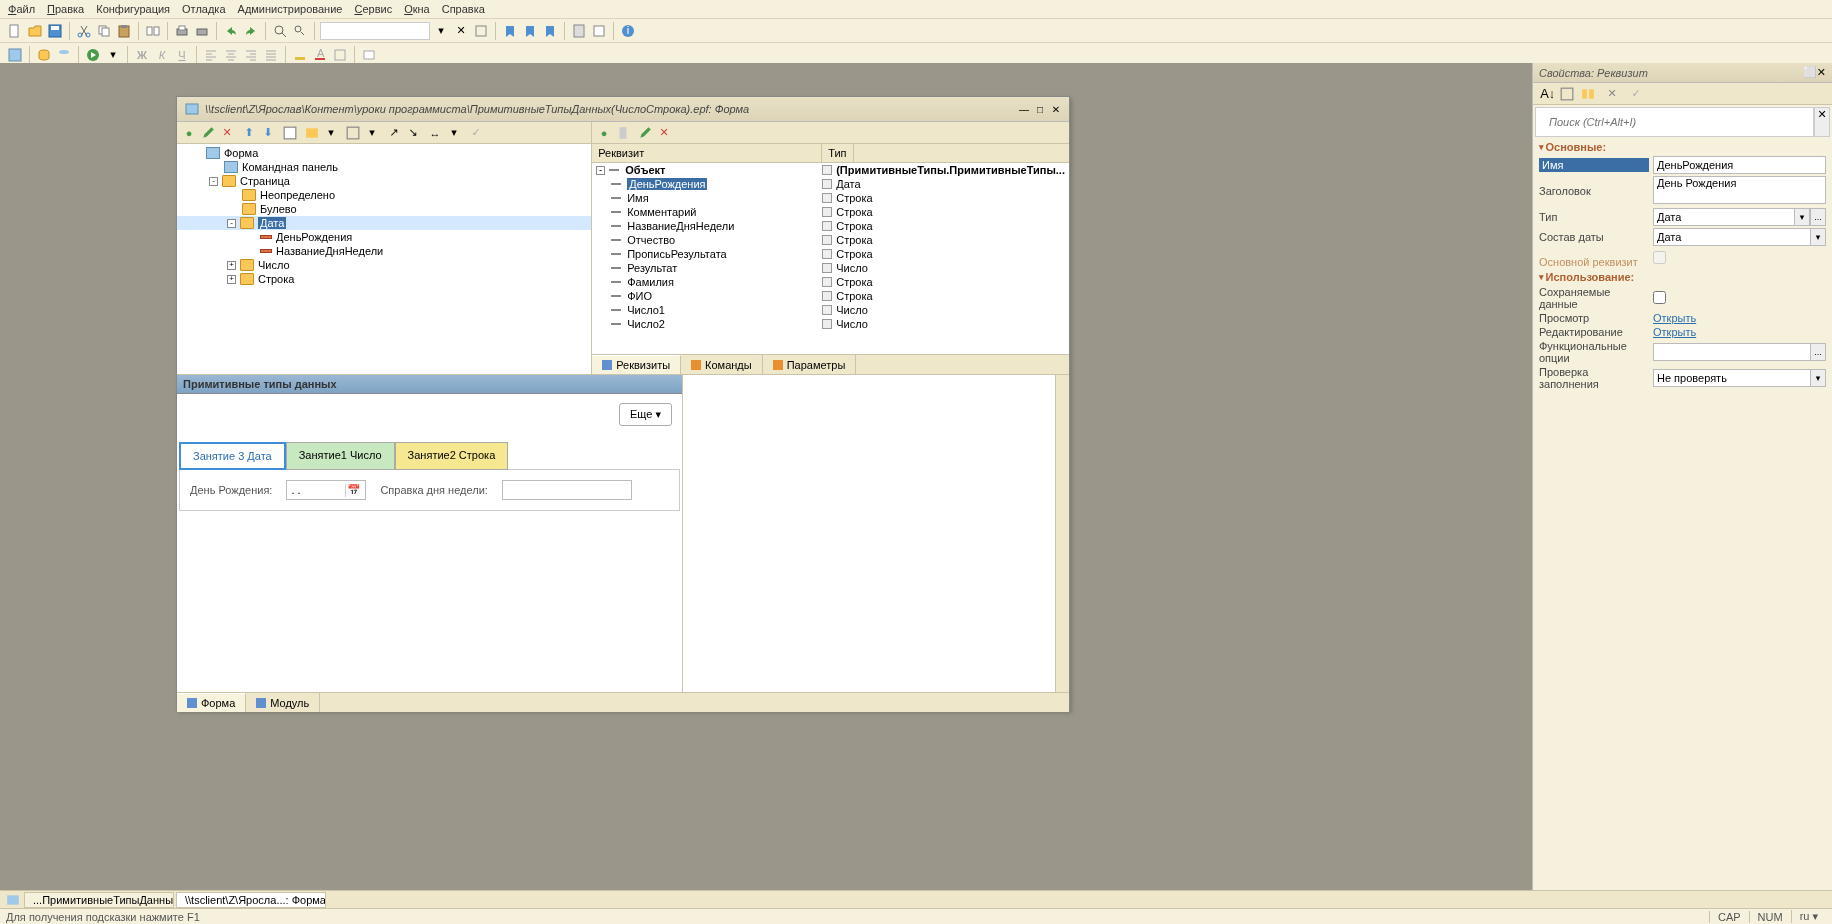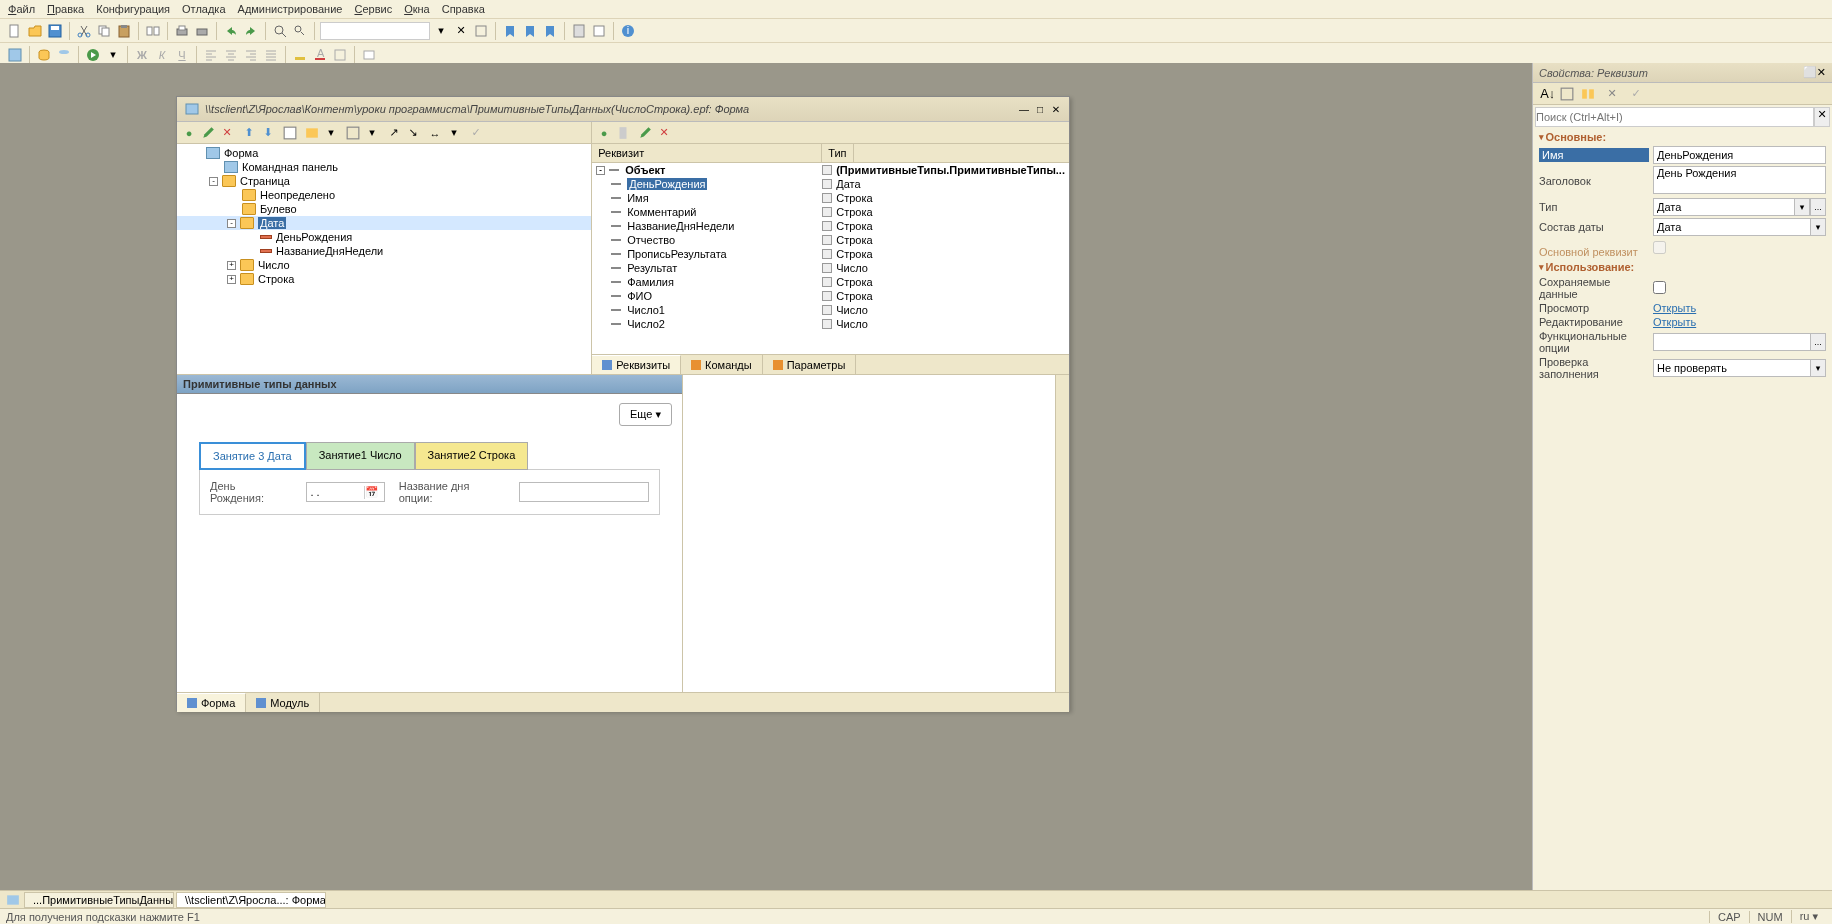--- a/index.html
+++ b/index.html
@@ -54,21 +54,21 @@
 .tab { padding: 2px 10px; border-right: 1px solid #ccc4a8; cursor: pointer; display: flex; align-items: center; gap: 4px; }
 .tab.active { background: #f8f3dc; border-top: 1px solid #fff; }
 .tab-icon { width: 10px; height: 10px; display: inline-block; }
 .tab-icon.orange { background: #e89030; }
 .tab-icon.green { background: #70b050; }
 .tab-icon.blue { background: #6090d0; }
 
 .doc-preview { height: 318px; display: flex; border-top: 1px solid #ccc4a8; }
 .preview-left { width: 506px; border-right: 1px solid #ccc4a8; background: #fff; position: relative; }
 .preview-title { background: linear-gradient(#9bb8d4, #7ea3c4); color: #333; padding: 3px 6px; font-weight: bold; border-bottom: 1px solid #888; }
-.preview-content { padding: 8px 22px; }
+.preview-content { padding: 8px 2px; }
 .preview-more { position: absolute; right: 10px; top: 28px; }
 .btn-more { padding: 4px 10px; border: 1px solid #aaa; background: #fff; border-radius: 3px; cursor: pointer; }
 .ptabs { display: flex; gap: 0; margin-top: 40px; }
 .ptab { padding: 6px 12px; border: 1px solid #aaa; background: #fff; cursor: pointer; }
 .ptab.active { border: 2px solid #3a8fd8; color: #2a6fb0; }
 .ptab.green { background: #c8e8c0; }
 .ptab.yellow { background: #f5e890; }
 .pform { border: 1px solid #ccc; padding: 10px; display: flex; gap: 14px; align-items: center; margin-top: -1px; }
 .pform label { color: #555; }
 .pform .pinput { border: 1px solid #bbb; background: #fff; height: 20px; padding: 0 4px; }
@@ -78,21 +78,21 @@
 .preview-scroll { width: 14px; background: #eee7ca; border-left: 1px solid #ccc4a8; }
 
 .doc-footer-tabs { display: flex; background: #eee7ca; border-top: 1px solid #ccc4a8; height: 20px; }
 
 
 .props-panel { position: absolute; right: 0; top: 0; width: 300px; bottom: 0; background: #f5f1dd; border-left: 1px solid #bbb; display: flex; flex-direction: column; }
 .props-title { background: linear-gradient(#e8e0c4, #ddd4b8); padding: 3px 6px; display: flex; align-items: center; border-bottom: 1px solid #bbb; }
 .props-title .ttext { flex: 1; color: #555; font-style: italic; }
 .props-toolbar { background: #eee7ca; padding: 2px 4px; display: flex; gap: 3px; border-bottom: 1px solid #ccc4a8; height: 22px; align-items: center; }
 .props-search { padding: 2px; display: flex; }
-.props-search input { flex: 1; border: 1px solid #ccc; background: #fff; height: 20px; padding: 0 0; color: #aaa; }
+.props-search input { flex: 1; border: 1px solid #ccc; background: #fff; height: 30px; padding: 0 13px; color: #aaa; font-style: italic; }
 .props-search .xbtn { width: 16px; border: 1px solid #ccc; background: #eee; text-align: center; cursor: pointer; }
 .props-body { flex: 1; overflow: auto; padding: 0 2px; }
 .props-section { color: #b06030; font-weight: bold; padding: 2px 4px; display: flex; align-items: center; gap: 2px; }
 .props-section::before { content: "▾"; font-size: 9px; }
 .props-row { display: flex; align-items: center; padding: 1px 4px; gap: 4px; }
 .props-row .plabel { width: 110px; color: #444; }
 .props-row .plabel.hl { background: #3a6ea5; color: #fff; padding: 1px 3px; }
 .props-row .pvalue { flex: 1; }
 .props-row input[type=text], .props-row select, .props-row textarea { width: 100%; border: 1px solid #bbb; background: #fff; height: 18px; padding: 0 3px; font-size: 11px; }
 .props-row textarea { height: 28px; resize: none; }
@@ -631,21 +631,21 @@
               <div class="ptab active">Занятие 3 Дата</div>
               <div class="ptab green">Занятие1 Число</div>
               <div class="ptab yellow">Занятие2 Строка</div>
             </div>
           <div class="pform">
             <label>День Рождения:</label>
             <div class="pinput datebox">
               <span style="flex:1">. .</span>
               <span class="cal">📅</span>
             </div>
-            <label>Название дня опции:</label>
+            <label>Справка дня недели:</label>
             <input class="pinput" style="width: 130px;" type="text" value="">
           </div>
         </div>
       </div>
       <div class="preview-right"></div>
       <div class="preview-scroll"></div>
     </div>
 
     <div class="doc-footer-tabs" id="footer-tabs">
         <div class="tab active">

